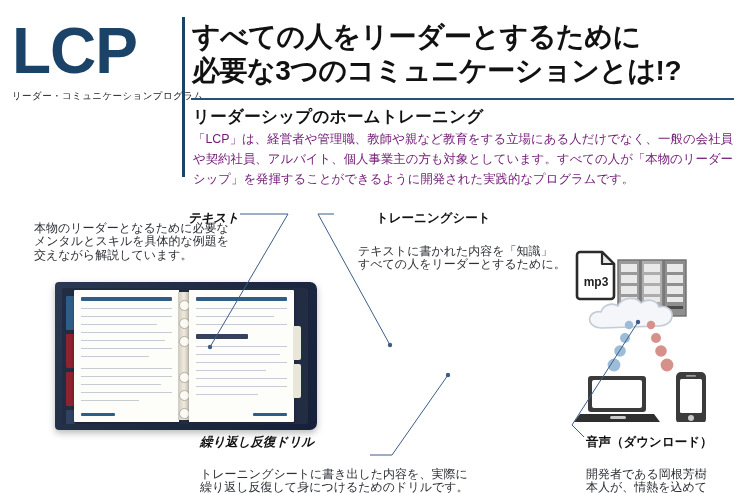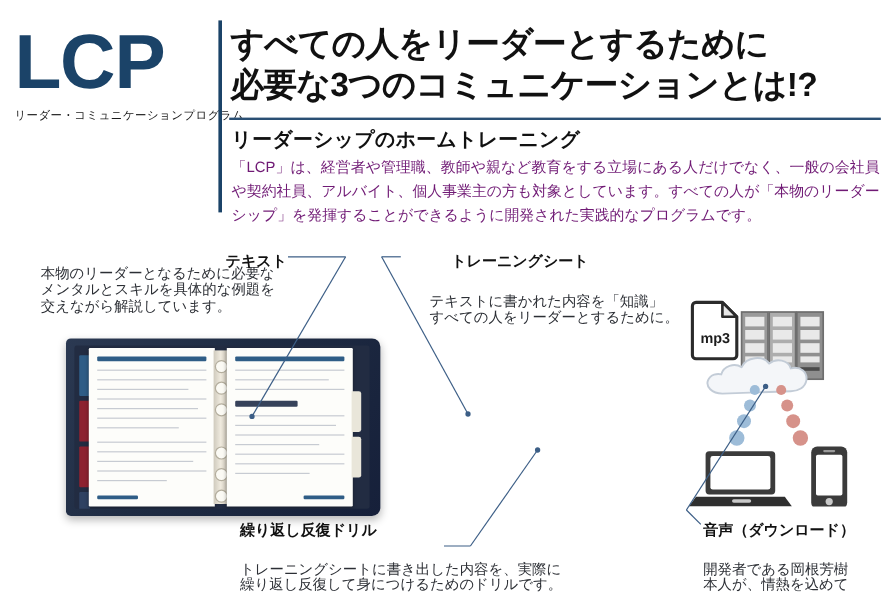--- a/index.html
+++ b/index.html
@@ -89,26 +89,26 @@
   .callout-body {
     position: absolute;
     font-size: 12px;
     line-height: 13.4px;
     color: #2c2f35;
     margin-top: 16px;
   }
   .callout-body .ln { display: block; white-space: nowrap; }
 
   #c-text-desc  { left: 34px;  top: 206px; }
-  #c-text-title { left: 188px; top: 210px; }
+  #c-text-title { left: 188px; top: 210px; font-style: italic; }
 
   #c-sheet-title { left: 338px; top: 210px; margin-left: 38px; }
   #c-sheet-desc  { left: 358px; top: 229px; }
 
-  #c-drill-title { left: 200px; top: 434px; }
+  #c-drill-title { left: 200px; top: 434px; font-style: italic; }
   #c-drill-desc  { left: 200px; top: 452px; }
 
   #c-audio-title { left: 586px; top: 434px; }
   #c-audio-desc  { left: 586px; top: 452px; }
 
   
   #leaders { position: absolute; left: 0; top: 0; width: 738px; height: 493px; pointer-events: none; }
 
   
   .binder { position: absolute; }

